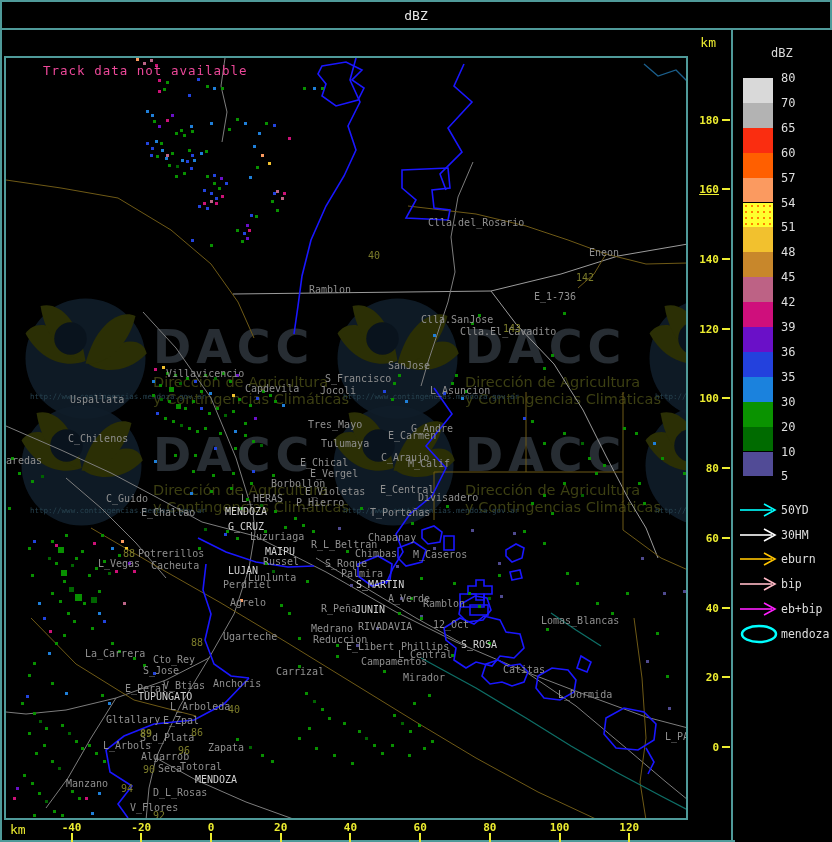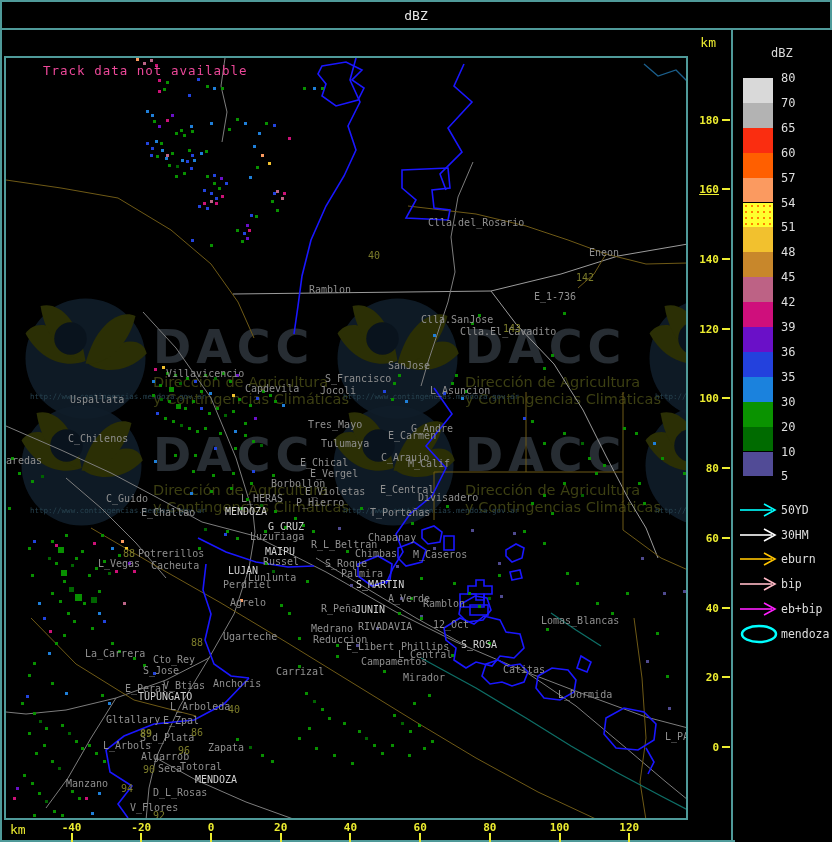--- a/index.html
+++ b/index.html
@@ -587,21 +587,21 @@
         <div class="mlabel g" style="left: 265px; top: 421px;">Borbollon</div>
         <div class="mlabel g" style="left: 299px; top: 429px;">E_Violetas</div>
         <div class="mlabel g" style="left: 374px; top: 427px;">E_Central</div>
         <div class="mlabel g" style="left: 412px; top: 435px;">Divisadero</div>
         <div class="mlabel g" style="left: 100px; top: 436px;">C_Guido</div>
         <div class="mlabel g" style="left: 135px; top: 450px;">E_Challao</div>
         <div class="mlabel g" style="left: 235px; top: 436px;">L_HERAS</div>
         <div class="mlabel g" style="left: 290px; top: 440px;">P_Hierro</div>
         <div class="mlabel b" style="left: 219px; top: 449px;">MENDOZA</div>
         <div class="mlabel g" style="left: 364px; top: 450px;">T_Porteñas</div>
-        <div class="mlabel b" style="left: 222px; top: 464px; margin-left: 40px;">G_CRUZ</div>
+        <div class="mlabel b" style="left: 222px; top: 464px;">G_CRUZ</div>
         <div class="mlabel g" style="left: 244px; top: 474px;">Luzuriaga</div>
         <div class="mlabel g" style="left: 305px; top: 482px;">R_L_Beltran</div>
         <div class="mlabel g" style="left: 362px; top: 475px;">Chapanay</div>
         <div class="mlabel g" style="left: 349px; top: 491px;">Chimbas</div>
         <div class="mlabel g" style="left: 407px; top: 492px;">M_Caseros</div>
         <div class="mlabel b" style="left: 259px; top: 489px;">MAIPU</div>
         <div class="mlabel g" style="left: 257px; top: 499px;">Russel</div>
         <div class="mlabel g" style="left: 319px; top: 501px;">S_Roque</div>
         <div class="mlabel g" style="left: 335px; top: 511px;">Palmira</div>
         <div class="mlabel b" style="left: 222px; top: 508px;">LUJAN</div>

